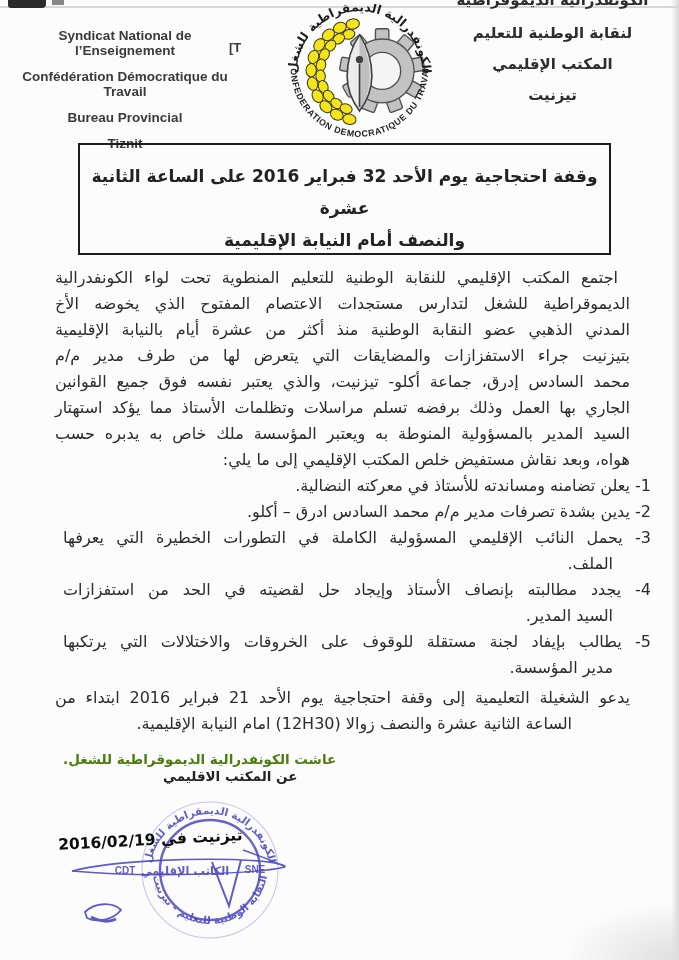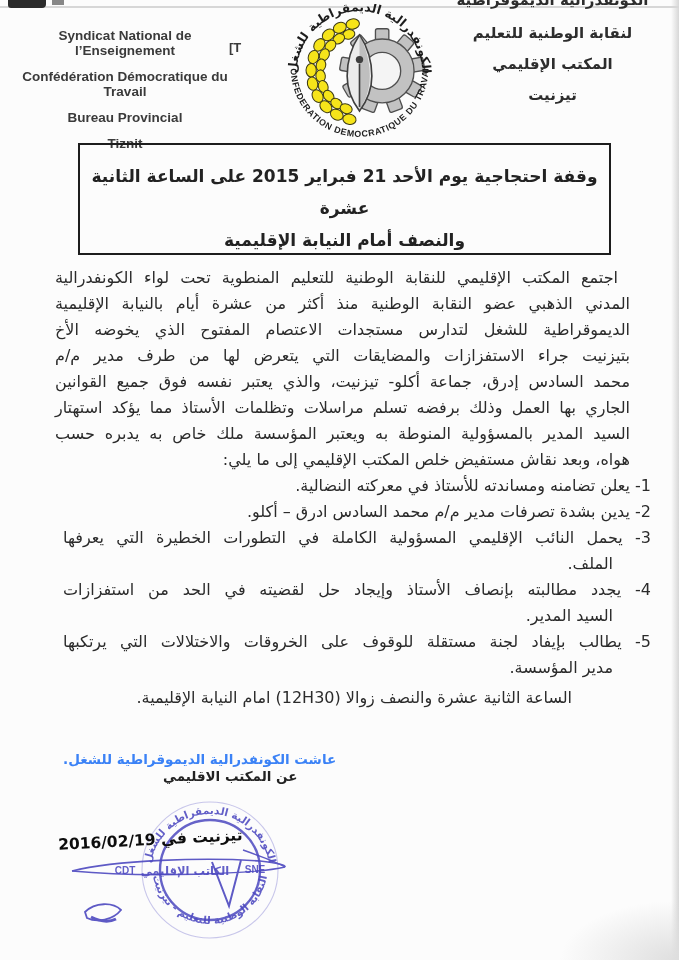--- a/index.html
+++ b/index.html
@@ -32,21 +32,21 @@
   .body{position:absolute;left:55px;right:49px;top:265px;direction:rtl;font-size:16px;
         line-height:26px;color:#2b2b2b;}
   .jl{text-align:justify;text-align-last:justify;}
   .rl{text-align:right;}
   .indent1{text-indent:12px;}
   .list{margin-left:8px;margin-right:-21px;}
   .cont{padding-right:38px;}
   .closing{margin-top:4px;}
   .closing .l2{padding-right:58px;}
   
-  .slogan{position:absolute;left:63px;top:751px;direction:rtl;font-weight:bold;font-size:13.5px;color:#3b82f6;text-align:center;}
+  .slogan{position:absolute;left:63px;top:751px;direction:rtl;font-weight:bold;font-size:13.5px;color:#4d7c0f;text-align:center;}
   .signoff{position:absolute;left:163px;top:768px;direction:rtl;font-weight:bold;font-size:13.5px;color:#222;}
   .date-line{position:absolute;left:58px;top:831px;direction:rtl;font-weight:bold;font-size:15.5px;
         color:#0d0d0d;transform:rotate(-3deg);z-index:6;}
   .stamp-wrap{position:absolute;left:55px;top:790px;width:260px;height:170px;z-index:4;}
 </style>
 </head>
 <body>
 
 <div class="page">
 
@@ -130,46 +130,47 @@
   <div class="hdr-right">
     <div class="clip">
       <span>الكونفدرالية الديموقراطية للشغل</span>
     </div>
     <div class="line">لنقابة الوطنية للتعليم</div>
     <div class="line">المكتب الإقليمي</div>
     <div class="line">تيزنيت</div>
   </div>
 
   <div class="title-box">
-    <div>وقفة احتجاجية يوم الأحد 21 فبراير 2015 على الساعة الثانية عشرة</div>
+    <div>وقفة احتجاجية يوم الأحد 32 فبراير 2016 على الساعة الثانية عشرة</div>
     <div>والنصف أمام النيابة الإقليمية</div>
   </div>
 
   <div class="body">
     <div class="jl indent1">اجتمع المكتب الإقليمي للنقابة الوطنية للتعليم المنطوية تحت لواء الكونفدرالية</div>
+    <div class="jl">الديموقراطية للشغل لتدارس مستجدات الاعتصام المفتوح الذي يخوضه الأخ</div>
     <div class="jl">المدني الذهبي عضو النقابة الوطنية منذ أكثر من عشرة أيام بالنيابة الإقليمية</div>
-    <div class="jl">الديموقراطية للشغل لتدارس مستجدات الاعتصام المفتوح الذي يخوضه الأخ</div>
     <div class="jl">بتيزنيت جراء الاستفزازات والمضايقات التي يتعرض لها من طرف مدير م/م</div>
     <div class="jl">محمد السادس إدرق، جماعة أكلو- تيزنيت، والذي يعتبر نفسه فوق جميع القوانين</div>
     <div class="jl">الجاري بها العمل وذلك برفضه تسلم مراسلات وتظلمات الأستاذ مما يؤكد استهتار</div>
     <div class="jl">السيد المدير بالمسؤولية المنوطة به ويعتبر المؤسسة ملك خاص به يدبره حسب</div>
     <div class="rl">هواه، وبعد نقاش مستفيض خلص المكتب الإقليمي إلى ما يلي:</div>
 
     <div class="list">
       <div class="rl">1- يعلن تضامنه ومساندته للأستاذ في معركته النضالية.</div>
       <div class="rl">2- يدين بشدة تصرفات مدير م/م محمد السادس ادرق – أكلو.</div>
       <div class="jl">3- يحمل النائب الإقليمي المسؤولية الكاملة في التطورات الخطيرة التي يعرفها</div>
       <div class="rl cont">الملف.</div>
       <div class="jl">4- يجدد مطالبته بإنصاف الأستاذ وإيجاد حل لقضيته في الحد من استفزازات</div>
       <div class="rl cont">السيد المدير.</div>
       <div class="jl">5- يطالب بإيفاد لجنة مستقلة للوقوف على الخروقات والاختلالات التي يرتكبها</div>
       <div class="rl cont">مدير المؤسسة.</div>
     </div>
 
     <div class="closing">
+      <div class="jl">يدعو الشغيلة التعليمية إلى وقفة احتجاجية يوم الأحد 21 فبراير 2016 ابتداء من</div>
       <div class="rl l2">الساعة الثانية عشرة والنصف زوالا (12H30) امام النيابة الإقليمية.</div>
     </div>
   </div>
 
   <div class="slogan">عاشت الكونفدرالية الديموقراطية للشغل.</div>
   <div class="signoff">عن المكتب الاقليمي</div>
   <div class="date-line">تيزنيت في 2016/02/19</div>
 
   <div class="stamp-wrap">
     <svg width="260" height="170" viewBox="0 0 260 170">

